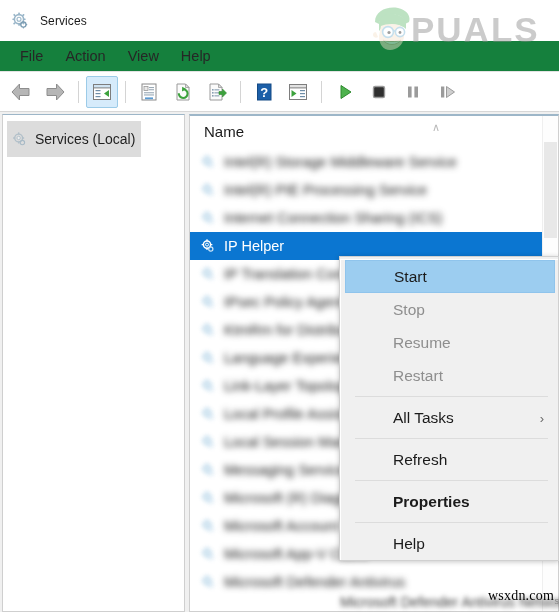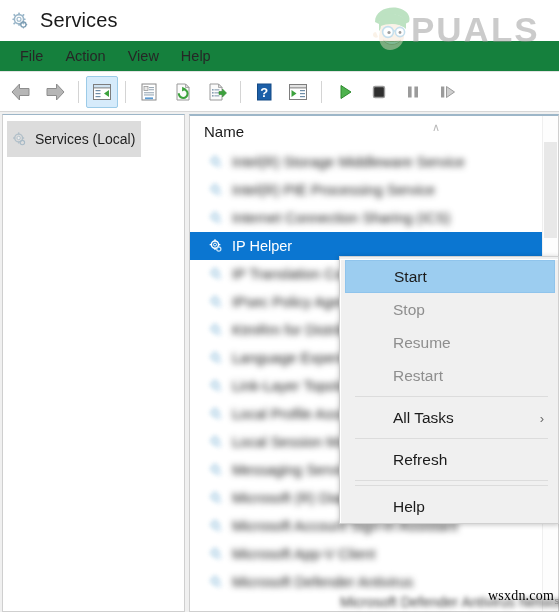--- a/index.html
+++ b/index.html
@@ -38,21 +38,21 @@
     position: relative;
     z-index: 3;
   }
   .title-icon {
     width: 20px; height: 20px;
     margin-right: 10px;
     flex: 0 0 auto;
     position: relative;
   }
   .title-text {
-    font-size: 20px;
+    font-size: 12px;
     color: #1a1a1a;
     letter-spacing: .1px;
   }
 
   
   .gear {
     position: relative;
     display: block;
     width: 100%; height: 100%;
   }
@@ -189,21 +189,21 @@
     line-height: 1;
   }
 
   .rows {
     position: relative;
   }
   .row {
     height: 28px;
     display: flex;
     align-items: center;
-    padding-left: 18px;
+    padding-left: 10px;
   }
   .row-icon {
     width: 16px; height: 16px;
     flex: 0 0 auto;
     margin-right: 8px;
   }
   .row-label {
     font-size: 14.5px;
     color: #202020;
     white-space: nowrap;
@@ -783,20 +783,23 @@
         <div class="cm-sep"></div>
         <div class="cm-item">
           <span>All Tasks</span>
           <span class="cm-arrow">›</span>
         </div>
         <div class="cm-sep"></div>
         <div class="cm-item">
           <span>Refresh</span>
         </div>
         <div class="cm-sep"></div>
+        <div class="cm-item bold">
+          <span>Properties</span>
+        </div>
         <div class="cm-sep"></div>
         <div class="cm-item">
           <span>Help</span>
         </div>
       </div>
   </div>
 
   <div class="bottom-blur-text">Microsoft Defender Antivirus Network Insp</div>
 
   <div class="appuals-logo">

